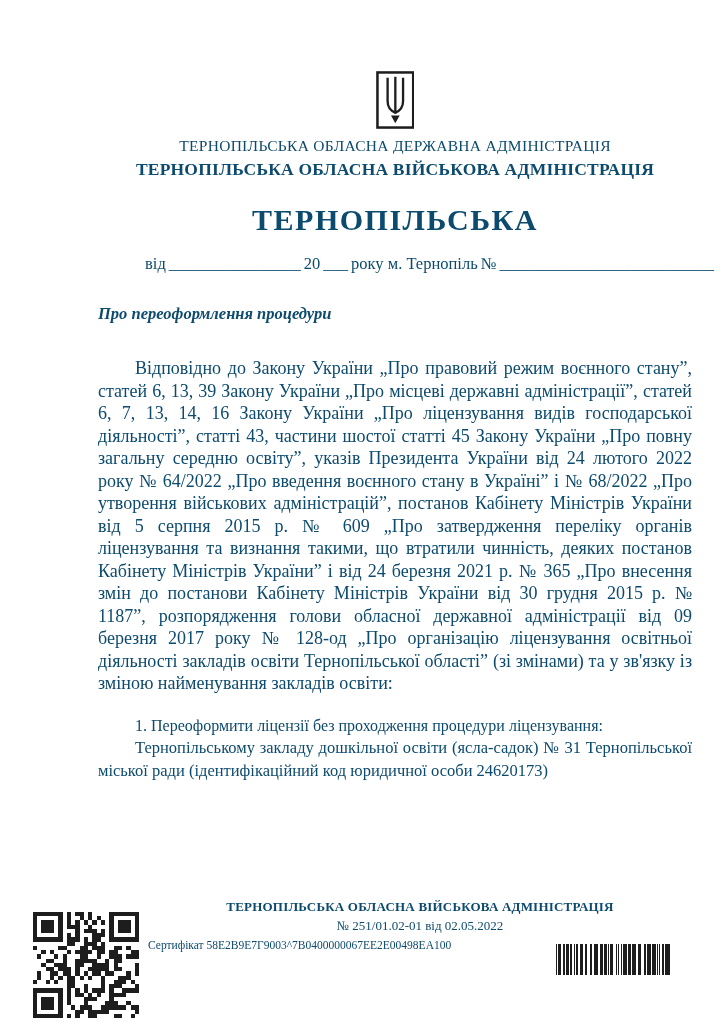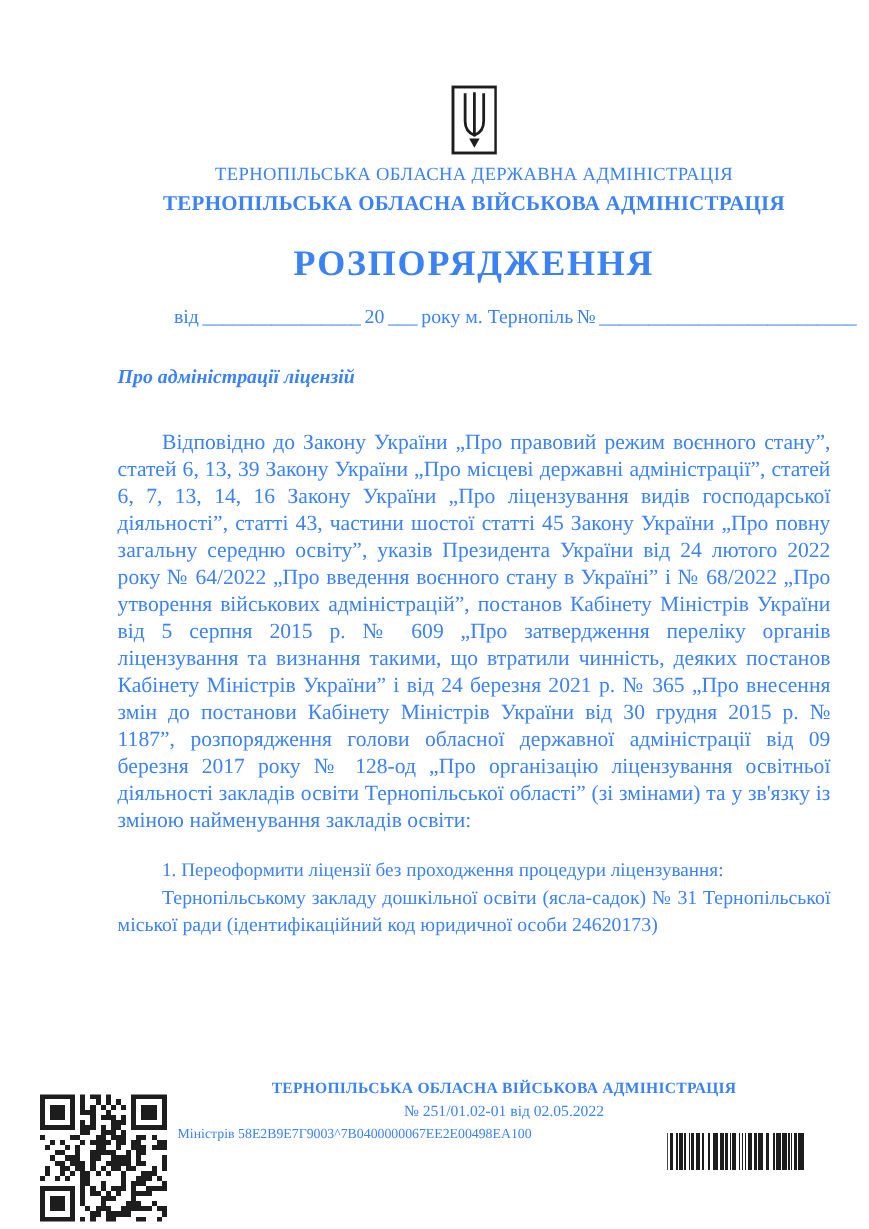--- a/index.html
+++ b/index.html
@@ -1,20 +1,20 @@
 <!DOCTYPE html>
 <html><head>
 <meta charset="utf-8">
 <style>
   html,body{margin:0;padding:0;background:#ffffff;}
   .page{
     position:relative;
     width:724px;height:1024px;
     background:#ffffff;
-    color:#3b82f6;
+    color:#0c4a6e;
     font-family:"Liberation Serif","DejaVu Serif",serif;
     overflow:hidden;
   }
   .content{position:absolute;left:98px;top:0;width:594px;}
   .emblem{margin-top:71px;text-align:center;height:59px;}
   .emblem svg{height:58px;display:inline-block;}
   .org-state{margin-top:7px;text-align:center;font-size:15.5px;letter-spacing:.3px;white-space:nowrap;}
   .org-mil{margin-top:4px;text-align:center;font-size:17.5px;font-weight:bold;letter-spacing:.2px;white-space:nowrap;}
   .doc-title{margin:22px 0 0;text-align:center;font-size:30px;font-weight:bold;letter-spacing:1.5px;line-height:35px;}
   .date-line{margin-top:17px;font-size:16.5px;white-space:nowrap;margin-left:47px;}
@@ -45,27 +45,27 @@
         <rect x="1.5" y="1.5" width="37" height="57" fill="none" stroke="#1d1d1d" stroke-width="2.6"></rect>
         <path d="M12 7 V31 Q12 40 20 43 Q28 40 28 31 V7" fill="none" stroke="#1d1d1d" stroke-width="2.4"></path>
         <path d="M20 6 V44" fill="none" stroke="#1d1d1d" stroke-width="2.4"></path>
         <path d="M20 54 L15.5 46 H24.5 Z" fill="#1d1d1d" stroke="none"></path>
       </svg>
     </div>
 
     <div class="org-state">ТЕРНОПІЛЬСЬКА ОБЛАСНА ДЕРЖАВНА АДМІНІСТРАЦІЯ</div>
     <div class="org-mil">ТЕРНОПІЛЬСЬКА ОБЛАСНА ВІЙСЬКОВА АДМІНІСТРАЦІЯ</div>
 
-    <h1 class="doc-title">РОЗПОРЯДЖЕННЯ</h1>
+    <h1 class="doc-title">ТЕРНОПІЛЬСЬКА</h1>
 
     <div class="date-line">
       <span>від</span><span>________________</span><span>20</span><span>___</span><span>року м. Тернопіль</span><span>№</span><span>__________________________</span>
     </div>
 
-    <div class="subject">Про адміністрації ліцензій</div>
+    <div class="subject">Про переоформлення процедури</div>
 
     <p class="preamble">Відповідно до Закону України „Про правовий режим воєнного стану”, статей 6, 13, 39 Закону України „Про місцеві державні адміністрації”, статей 6, 7, 13, 14, 16 Закону України „Про ліцензування видів господарської діяльності”, статті 43, частини шостої статті 45 Закону України „Про повну загальну середню освіту”, указів Президента України від 24 лютого 2022 року № 64/2022 „Про введення воєнного стану в Україні” і № 68/2022 „Про утворення військових адміністрацій”, постанов Кабінету Міністрів України від 5 серпня 2015 р. № 609 „Про затвердження переліку органів ліцензування та визнання такими, що втратили чинність, деяких постанов Кабінету Міністрів України” і від 24 березня 2021 р. № 365 „Про внесення змін до постанови Кабінету Міністрів України від 30 грудня 2015 р. № 1187”, розпорядження голови обласної державної адміністрації від 09 березня 2017 року № 128-од „Про організацію ліцензування освітньої діяльності закладів освіти Тернопільської області” (зі змінами) та у зв'язку із зміною найменування закладів освіти:</p>
     <p class="item">1. Переоформити ліцензії без проходження процедури ліцензування:</p>
     <p class="subitem-body">Тернопільському закладу дошкільної освіти (ясла-садок) № 31 Тернопільської міської ради (ідентифікаційний код юридичної особи 24620173)</p>
   </div>
 
   <div class="qr" id="qr"><svg viewBox="0 0 25 25" width="108" height="106" shape-rendering="crispEdges">
         <rect x="8" y="0" width="1" height="1" fill="#1d1d1d"></rect>
         <rect x="10" y="0" width="1" height="1" fill="#1d1d1d"></rect>
         <rect x="11" y="0" width="1" height="1" fill="#1d1d1d"></rect>
@@ -379,21 +379,21 @@
         <rect x="6" y="24" width="1" height="1" fill="#1d1d1d"></rect>
       </svg></div>
 
   <div class="footer-center">
     <div class="footer-org">ТЕРНОПІЛЬСЬКА ОБЛАСНА ВІЙСЬКОВА АДМІНІСТРАЦІЯ</div>
     <div class="footer-num">№ 251/01.02-01 від 02.05.2022</div>
   </div>
 
   <div class="sig-block">
     <div>
-      <span>Міністрів</span><span>58E2B9E7Г9003^7B0400000067EE2E00498EA100</span>
+      <span>Сертифікат</span><span>58E2B9E7Г9003^7B0400000067EE2E00498EA100</span>
     </div>
   </div>
 
   <div class="barcode" id="barcode"><svg viewBox="0 0 114 31" width="114" height="31" shape-rendering="crispEdges">
         <rect x="0" y="0" width="1" height="31" fill="#1d1d1d"></rect>
         <rect x="2" y="0" width="3" height="31" fill="#1d1d1d"></rect>
         <rect x="7" y="0" width="2" height="31" fill="#1d1d1d"></rect>
         <rect x="10" y="0" width="3" height="31" fill="#1d1d1d"></rect>
         <rect x="14" y="0" width="2" height="31" fill="#1d1d1d"></rect>
         <rect x="18" y="0" width="1" height="31" fill="#1d1d1d"></rect>

